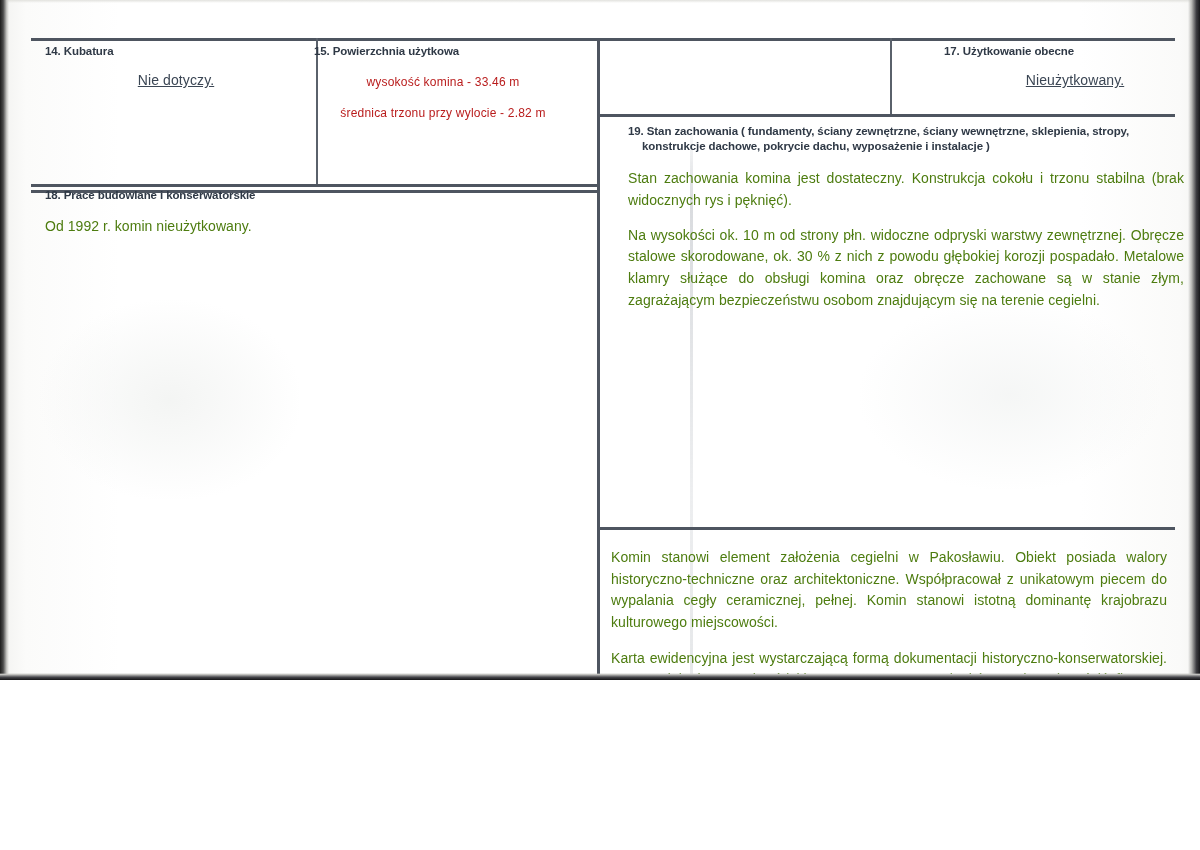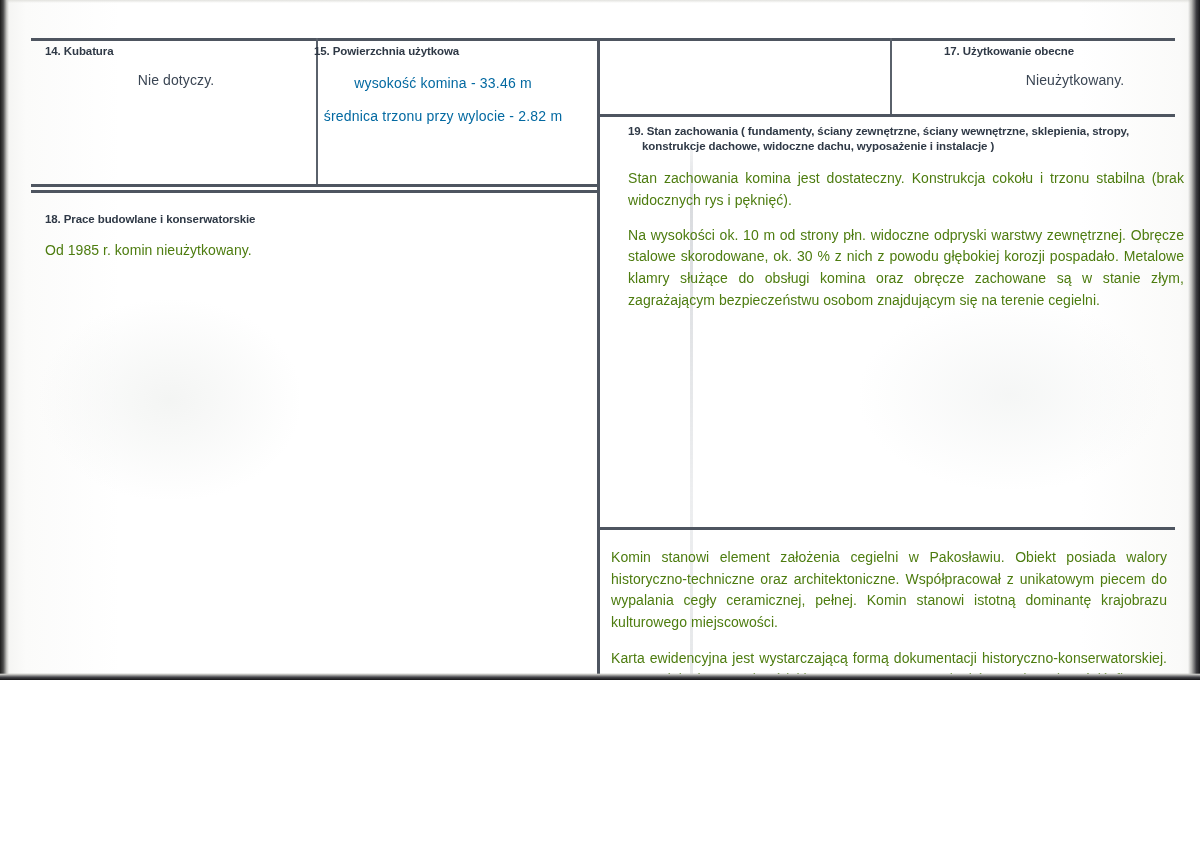--- a/index.html
+++ b/index.html
@@ -105,25 +105,26 @@
   .field-label .cont {
     display: block;
     padding-left: 14px;
   }
 
   .centered-value {
     font-size: 14px;
     color: #3b4654;
     text-align: center;
     letter-spacing: .1px;
+    text-decoration: underline;
   }
 
   .val-line {
-    font-size: 14px;
-    color: #0369a1;
+    font-size: 12px;
+    color: #b91c1c;
     text-align: center;
     letter-spacing: .2px;
   }
 
   .body-text {
     font-size: 14px;
     line-height: 1.55;
     color: #4d7c0f;
     text-align: justify;
     letter-spacing: .05px;
@@ -168,29 +169,29 @@
     <div class="val-line" style="margin-top:16px;">wysokość komina - 33.46 m</div>
     <div class="val-line" style="margin-top:17px;text-align:center;">średnica trzonu przy wylocie -  2.82 m</div>
   </div>
 
 
   <div class="cell" style="left:944px; top:44px; width:262px;">
     <div class="field-label">17. Użytkowanie obecne</div>
     <div class="centered-value" style="margin-top:13px;">Nieużytkowany.</div>
   </div>
 
-  <div class="cell" style="left:45px; top:212px; width:542px;">
+  <div class="cell" style="left:45px; top:188px; width:542px;">
     <div class="field-label">18. Prace budowlane i konserwatorskie</div>
-    <div class="body-text" style="margin-top:13px; text-align:left;">Od 1985 r. komin nieużytkowany.</div>
+    <div class="body-text" style="margin-top:13px; text-align:left;">Od 1992 r. komin nieużytkowany.</div>
   </div>
 
   <div class="cell" style="left:628px; top:124px; width:556px;">
     <div class="field-label">
       <span>19. Stan zachowania ( fundamenty, ściany zewnętrzne, ściany wewnętrzne, sklepienia, stropy,</span>
-      <span class="cont">konstrukcje dachowe, widoczne dachu, wyposażenie i instalacje )</span>
+      <span class="cont">konstrukcje dachowe, pokrycie dachu, wyposażenie i instalacje )</span>
     </div>
     <div class="body-text" style="margin-top:14px;">Stan zachowania komina jest dostateczny. Konstrukcja cokołu i trzonu stabilna (brak widocznych rys i pęknięć).</div>
     <div class="body-text" style="margin-top:13px;">Na wysokości ok. 10 m od strony płn. widoczne odpryski warstwy zewnętrznej. Obręcze stalowe skorodowane, ok. 30 % z nich z powodu głębokiej korozji pospadało. Metalowe klamry służące do obsługi komina oraz obręcze zachowane są w stanie złym, zagrażającym bezpieczeństwu osobom znajdującym się na terenie cegielni.</div>
   </div>
 
   <div class="cell" style="left:611px; top:533px; width:556px;">
     <div class="body-text" style="margin-top:14px;">Komin stanowi element założenia cegielni w Pakosławiu. Obiekt posiada walory historyczno-techniczne oraz architektoniczne. Współpracował z unikatowym piecem do wypalania cegły ceramicznej, pełnej. Komin stanowi istotną dominantę krajobrazu kulturowego miejscowości.</div>
     <div class="body-text" style="margin-top:14px;">Karta ewidencyjna jest wystarczającą formą dokumentacji historyczno-konserwatorskiej. W uzgodnieniu z Wojewódzkim Konserwatorem Zabytków można dopuścić fizyczną likwidację komina, pieca i zespołu d. cegielni.</div>
   </div>
 

